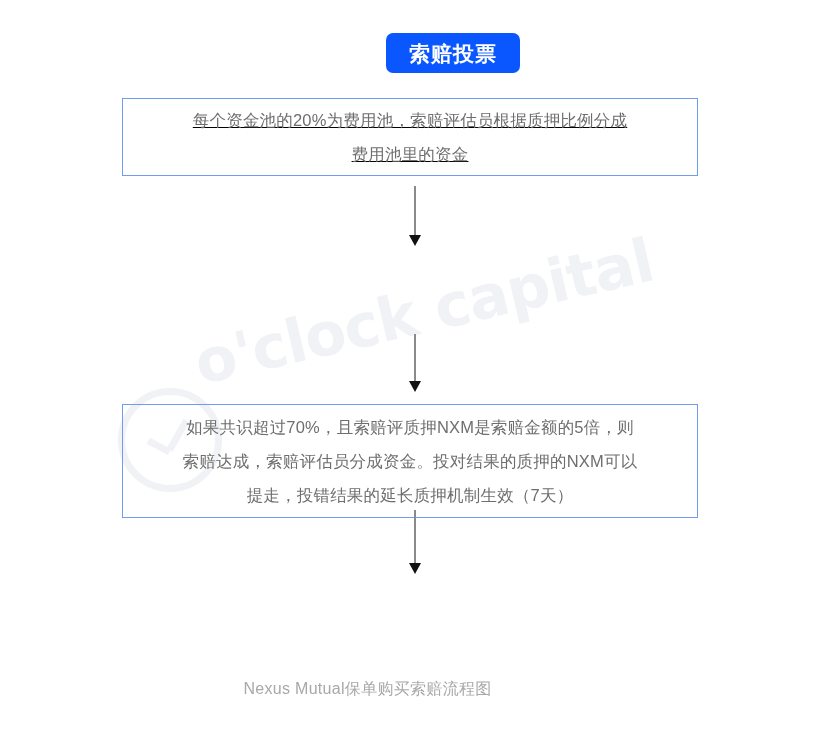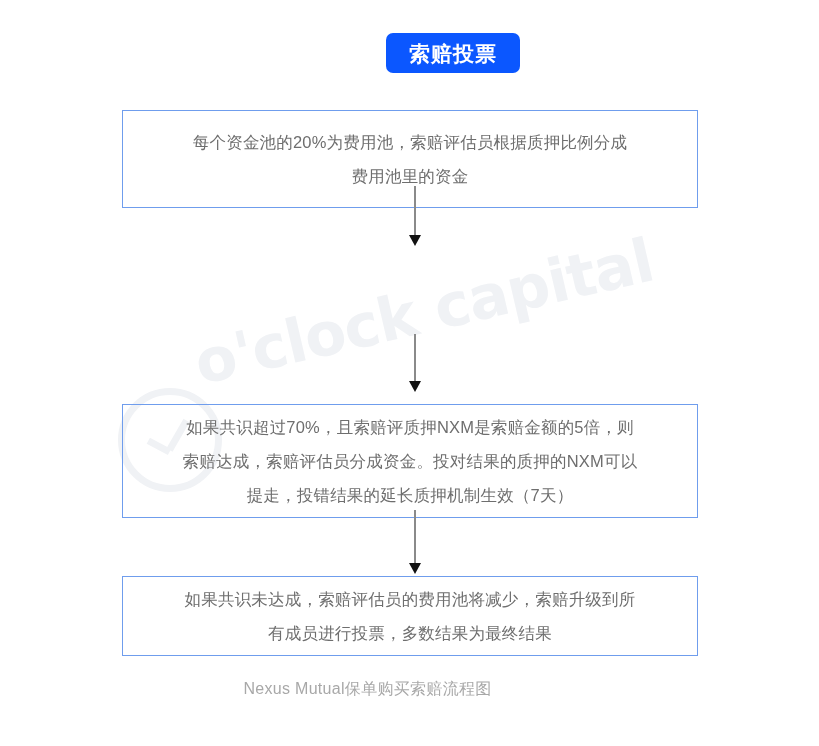--- a/index.html
+++ b/index.html
@@ -116,21 +116,21 @@
   }
   .flow-box .box-text {
     color: #6e6e6e;
     font-size: 16.5px;
     line-height: 34px;
     text-align: center;
     white-space: pre-line;
     letter-spacing: 0.2px;
   }
 
-  #box-1 { top: 110px;  height: 98px; }
+  #box-1 { top: 98px;  height: 78px; text-decoration: underline; }
   #box-2 { top: 248px; height: 84px; }
   #box-3 { top: 404px; height: 114px; }
   #box-4 { top: 576px; height: 80px; }
 
   
   .flow-arrow {
     position: absolute;
     left: 409px;
     width: 12px;
   }
@@ -207,20 +207,16 @@
     <span class="box-text">如果共识超过70%，且索赔评质押NXM是索赔金额的5倍，则
 索赔达成，索赔评估员分成资金。投对结果的质押的NXM可以
 提走，投错结果的延长质押机制生效（7天）</span>
   </div>
 
   <div id="arrow-3" class="flow-arrow">
     <div class="shaft"></div>
     <div class="head"></div>
   </div>
 
-  <div id="box-4" class="flow-box">
-    <span class="box-text">如果共识未达成，索赔评估员的费用池将减少，索赔升级到所
-有成员进行投票，多数结果为最终结果</span>
-  </div>
 
   <div id="caption">Nexus Mutual保单购买索赔流程图</div>
 
 </div>
 
 </body></html>

